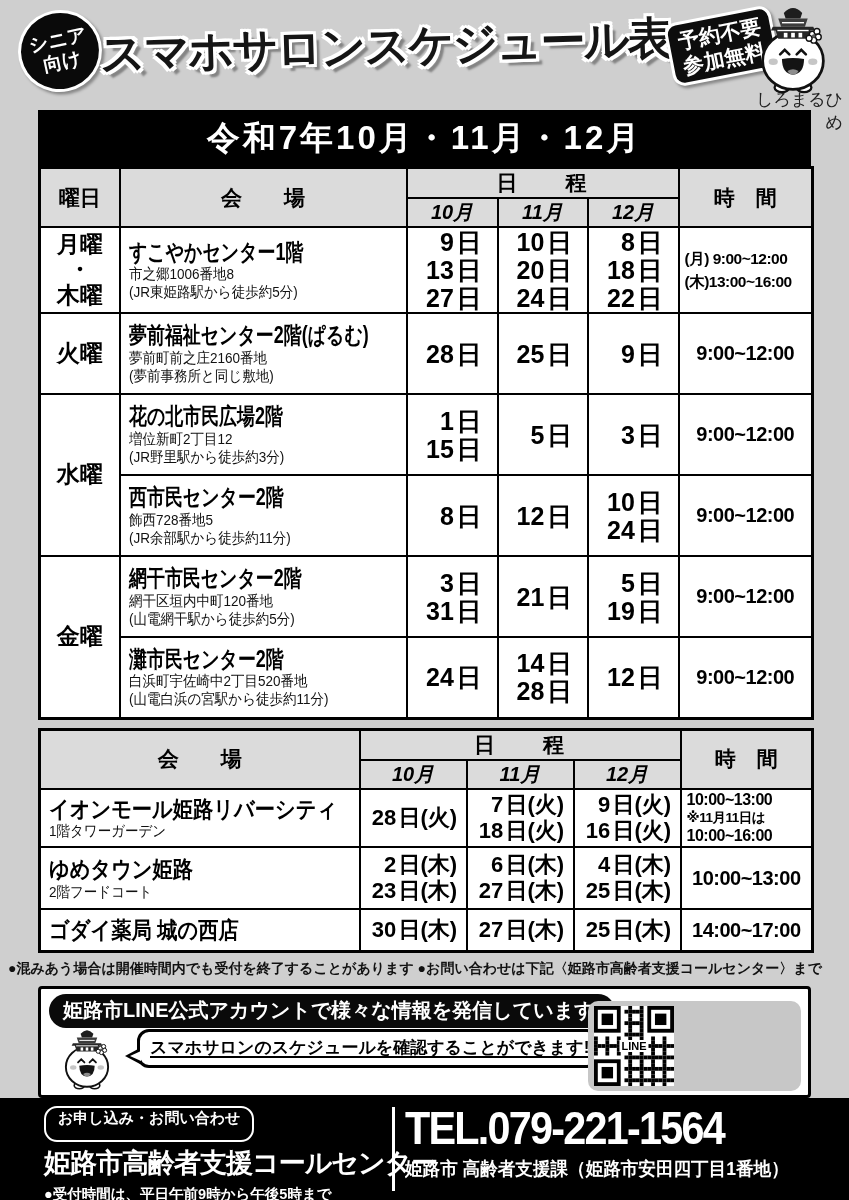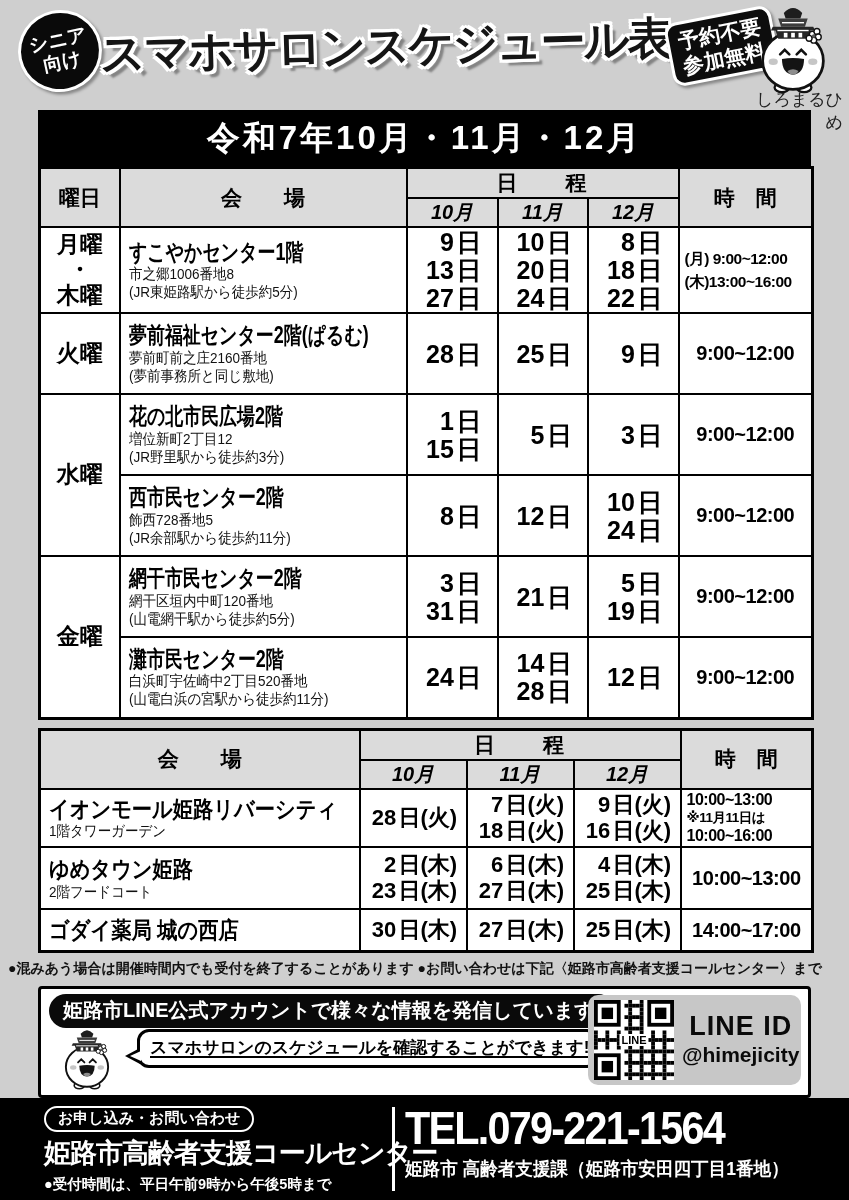--- a/index.html
+++ b/index.html
@@ -57,34 +57,34 @@
   .line-banner{position:absolute;left:8px;top:5px;background:#0a0a0a;color:#fff;border-radius:17px;
     padding:3px 14px 4px 14px;font-size:20px;font-weight:bold;white-space:nowrap;}
   .line-mascot{position:absolute;left:14px;top:37px;}
   .bubble{position:absolute;left:96px;top:40px;width:438px;border:3px solid #000;border-radius:12px;
     background:#fff;padding:3px 8px 4px 10px;font-size:17px;font-weight:bold;line-height:1.55;white-space:nowrap;}
   .bubble:before{content:"";position:absolute;left:-15px;top:16px;border-top:8px solid transparent;
     border-bottom:8px solid transparent;border-right:15px solid #000;}
   .bubble:after{content:"";position:absolute;left:-10px;top:19px;border-top:5px solid transparent;
     border-bottom:5px solid transparent;border-right:11px solid #fff;}
   .u{text-decoration:underline;text-underline-offset:3px;text-decoration-thickness:2px;}
-  .qr-panel{position:absolute;right:7px;top:6px;width:213px;height:90px;background:#c7c7c7;border-radius:10px;
-    display:flex;align-items:center;padding:0 6px;box-sizing:border-box;text-align:center;}
+  .qr-panel{position:absolute;right:7px;top:12px;width:213px;height:90px;background:#c7c7c7;border-radius:10px;
+    display:flex;align-items:center;padding:0 6px;box-sizing:border-box;}
   .qr-wrap{position:relative;width:80px;height:80px;background:#fff;border-radius:4px;flex:0 0 auto;}
   .qr-center-label{position:absolute;left:50%;top:50%;transform:translate(-50%,-50%);background:#fff;
     font-size:11px;font-weight:bold;padding:0 2px;color:#000;}
   .line-id-block{margin-left:8px;color:#0a0a0a;}
   .line-id-label{font-size:27px;font-weight:bold;letter-spacing:1px;line-height:1.1;}
   .line-id-value{font-size:21px;font-weight:bold;line-height:1.2;}
 
   
   .footer{position:absolute;left:0;bottom:0;width:849px;height:102px;background:#000;color:#fff;display:flex;}
   .footer-left{width:392px;padding:8px 0 0 44px;box-sizing:border-box;}
   .contact-badge{display:inline-block;border:2px solid #fff;border-radius:13px;font-size:15px;font-weight:bold;
-    padding:1px 12px 2px 12px;}
+    padding:1px 12px 12px 12px;}
   .call-center{font-size:27px;font-weight:bold;letter-spacing:-1px;white-space:nowrap;margin-top:3px;}
   .hours{font-size:14.5px;font-weight:bold;margin-top:4px;white-space:nowrap;}
   .footer-divider{width:3px;background:#fff;margin:9px 10px 9px 0;}
   .footer-right{flex:1;padding-top:4px;overflow:hidden;}
   .tel{font-size:47px;font-weight:bold;letter-spacing:-2px;white-space:nowrap;transform:scaleX(.88);
     transform-origin:left center;line-height:1.1;}
   .dept{font-size:18.5px;font-weight:bold;white-space:nowrap;transform:scaleX(.95);transform-origin:left center;margin-top:2px;}
 </style>
 </head>
 <body>
@@ -552,24 +552,20 @@
             <rect x="8" y="8" width="12" height="12" fill="#000"></rect>
             <rect x="56" y="0" width="28" height="28" fill="#000"></rect>
             <rect x="60" y="4" width="20" height="20" fill="#fff"></rect>
             <rect x="64" y="8" width="12" height="12" fill="#000"></rect>
             <rect x="0" y="56" width="28" height="28" fill="#000"></rect>
             <rect x="4" y="60" width="20" height="20" fill="#fff"></rect>
             <rect x="8" y="64" width="12" height="12" fill="#000"></rect>
           </svg>
         <span class="qr-center-label">LINE</span>
       </div>
-      <div class="line-id-block">
-        <div class="line-id-label">LINE ID</div>
-        <div class="line-id-value">@himejicity</div>
-      </div>
     </div>
   </div>
 
   <footer class="footer">
     <div class="footer-left">
       <span class="contact-badge">お申し込み・お問い合わせ</span>
       <div class="call-center">姫路市高齢者支援コールセンター</div>
       <div class="hours">●受付時間は、平日午前9時から午後5時まで</div>
     </div>
     <div class="footer-divider"></div>

